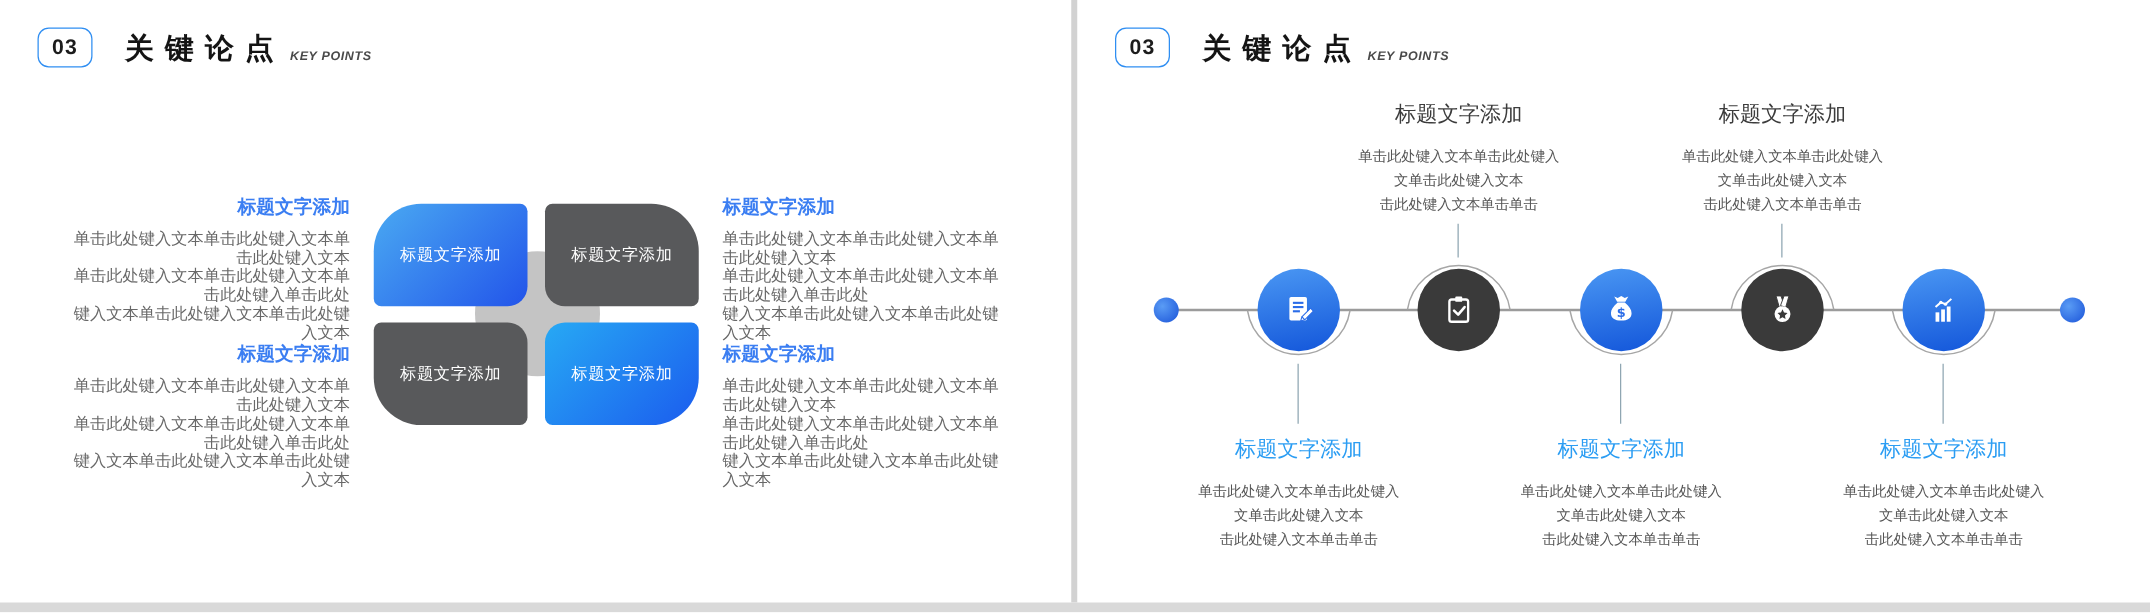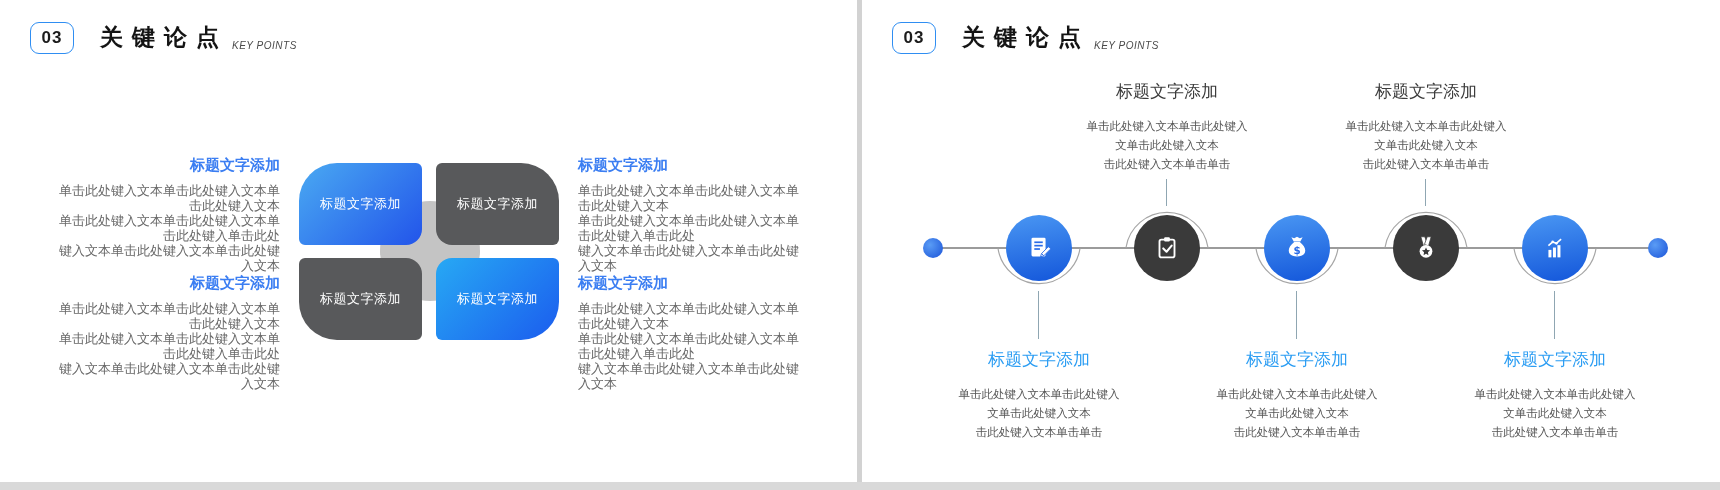--- a/index.html
+++ b/index.html
@@ -5,26 +5,26 @@
   html,body{margin:0;padding:0;background:#ffffff;}
   .page{position:relative;width:1720px;height:490px;background:#fff;overflow:hidden;
         font-family:"Liberation Sans","DejaVu Sans",sans-serif;}
   .slide{position:absolute;top:0;width:857px;height:482px;background:#fff;}
   .slide-left{left:0;}
   .slide-right{left:862px;width:858px;}
   .v-divider{position:absolute;left:857px;top:0;width:5px;height:482px;background:#d2d2d2;}
   .bottom-strip{position:absolute;left:0;top:482px;width:1720px;height:8px;background:#d9d9d9;}
 
   
-  .hdr{position:absolute;left:30px;top:22px;display:flex;align-items:flex-start;}
+  .hdr{position:absolute;left:30px;top:22px;display:flex;align-items:center;}
   .hdr-num{width:42px;height:30px;border:1px solid #2f8ef2;border-radius:9px;background:#fff;
            display:flex;align-items:center;justify-content:center;
            font-size:17px;font-weight:bold;color:#1c1c1c;letter-spacing:1px;}
   .hdr-title{margin-left:26px;font-size:23px;font-weight:800;color:#141414;letter-spacing:9px;line-height:30px;}
-  .hdr-sub{margin-left:4px;margin-bottom:3px;align-self:flex-end;font-style:italic;font-weight:400;
+  .hdr-sub{margin-left:4px;margin-bottom:3px;align-self:flex-end;font-style:italic;font-weight:700;
            font-size:10px;color:#4a4a4a;letter-spacing:0.5px;}
 
   
   .quad-circle{position:absolute;left:380px;top:201px;width:100px;height:100px;border-radius:50%;background:#c4c4c4;}
   .qshape{position:absolute;width:123px;height:82px;display:flex;align-items:center;justify-content:center;
           color:#fff;font-size:13px;letter-spacing:0.5px;}
   .q-tl{left:299px;top:163px;border-radius:38px 6px 16px 6px;background:linear-gradient(135deg,#4aaaf2 0%,#2254ea 100%);}
   .q-tr{left:436px;top:163px;border-radius:6px 38px 6px 16px;background:#58595b;}
   .q-bl{left:299px;top:258px;border-radius:6px 16px 6px 38px;background:#58595b;}
   .q-br{left:436px;top:258px;border-radius:16px 6px 38px 6px;background:linear-gradient(135deg,#27a9f4 0%,#1b5cee 100%);}

